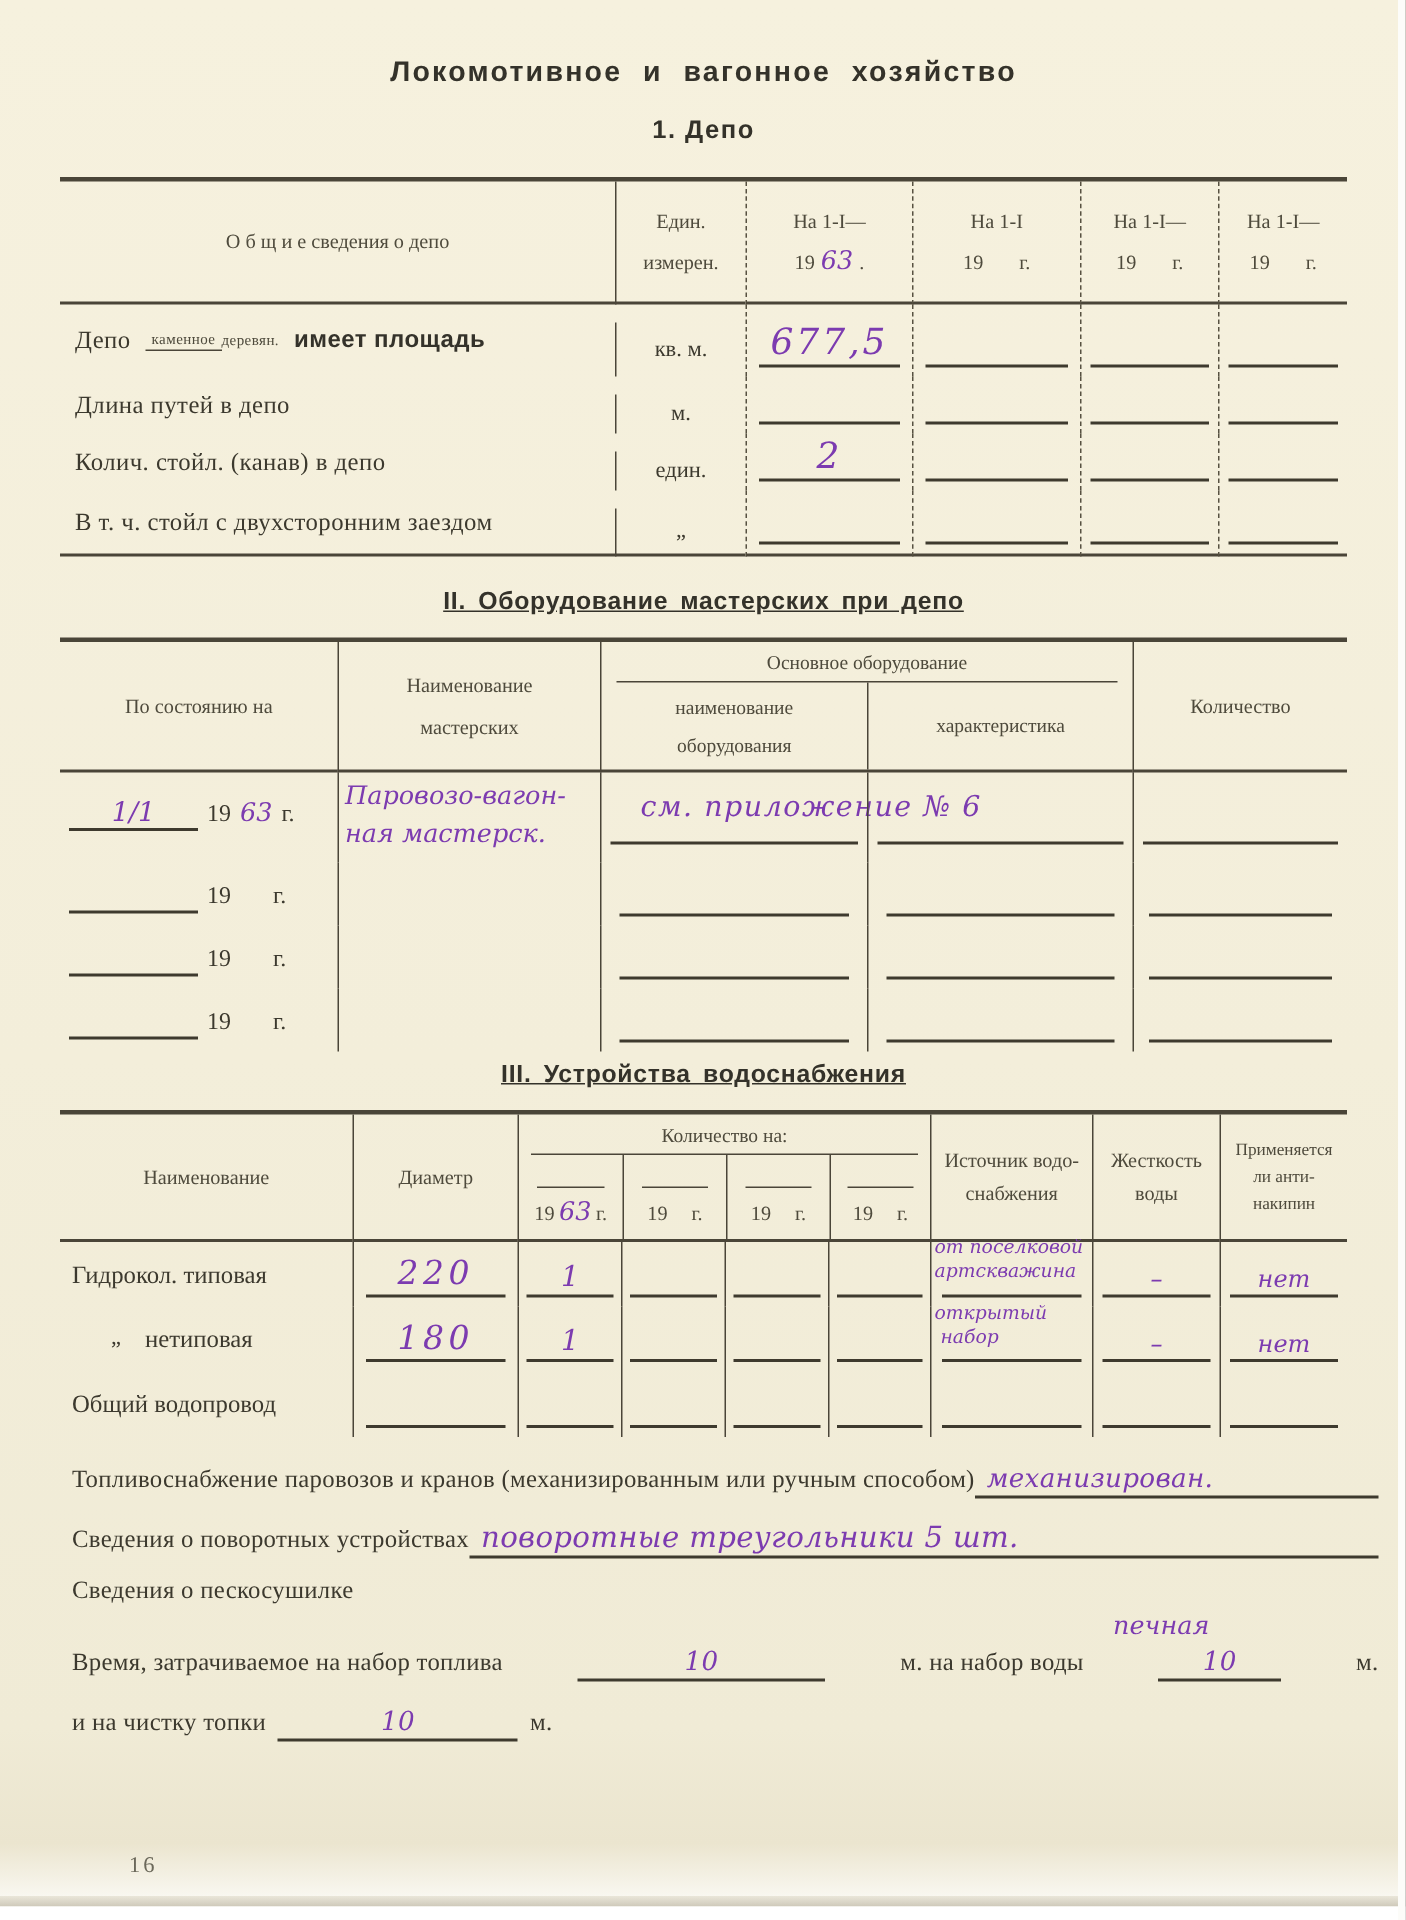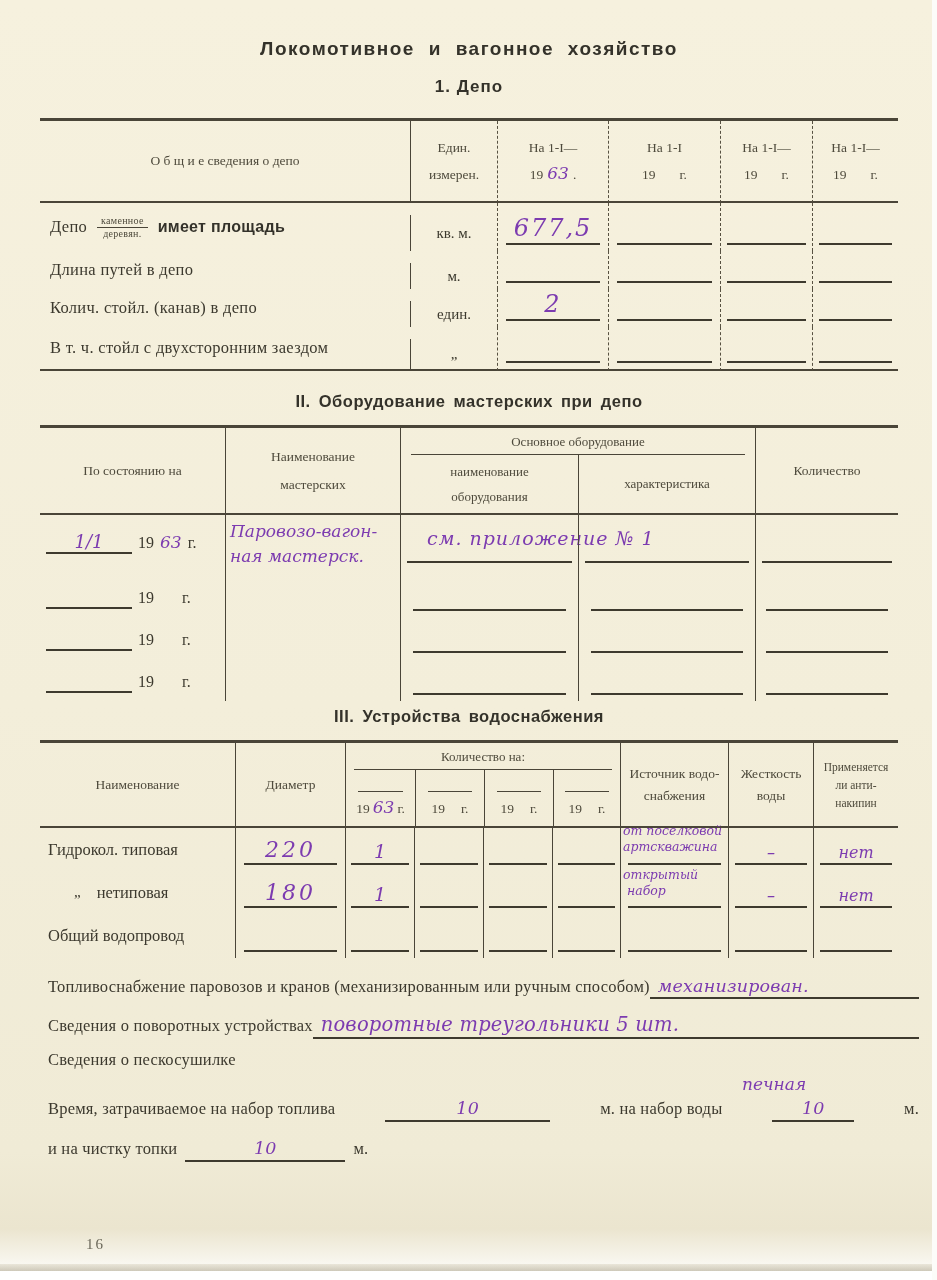--- a/index.html
+++ b/index.html
@@ -22,21 +22,21 @@
   .edge-bottom{position:absolute;left:0;right:0;bottom:0;height:9px;background:#ffffff;}
 
   
   .sansb{font-family:"Liberation Sans",sans-serif;font-weight:700;color:#34322a;}
   .hw{font-family:"DejaVu Serif",serif;font-style:italic;color:var(--hand);}
 
   .page-title{position:absolute;left:40px;width:858px;top:38px;text-align:center;
     font-size:19px;letter-spacing:1.5px;word-spacing:7px;}
   .h-depo{position:absolute;left:40px;width:858px;top:77px;text-align:center;
     font-size:17px;letter-spacing:1px;}
-  .h-sec{position:absolute;left:40px;width:858px;text-align:center;font-size:16.5px;letter-spacing:.5px;word-spacing:3px;}
+  .h-sec{position:absolute;left:40px;width:858px;text-align:center;font-size:16.5px;letter-spacing:.5px;word-spacing:3px;text-decoration:underline;}
   .h-sec2{top:392px;}
   .h-sec3{top:707px;}
 
   
   .grid{position:absolute;left:40px;display:grid;border-top:3px solid var(--line);}
   .c{position:relative;}
   .bl{border-left:1px solid var(--line);}
   .bld{border-left:1px dashed #575141;}
   .hb{border-bottom:2px solid var(--line);}
   .tb{border-bottom:2.5px solid var(--line);}
@@ -48,21 +48,21 @@
 
   
   .t1{top:118px;width:858px;grid-template-columns:370px 87px 111px 112px 92px 86px;
       grid-template-rows:82px 48px 38px 38px 44px;}
   .t1 .hc{gap:11px;}
   .yline2{display:flex;align-items:baseline;gap:4px;font-size:13.5px;}
   .ygap{display:inline-block;width:16px;}
   .hw-year{font-size:17px;line-height:10px;}
   .rowlab{display:flex;align-items:center;padding-left:10px;font-size:16.5px;letter-spacing:.3px;}
   .unitc{display:flex;align-items:center;justify-content:center;font-size:15px;margin-top:12px;}
-  .fraction{display:inline-flex;flex-direction:column;align-items:center;font-size:10px;
+  .fraction{display:inline-flex;flex-direction:row;align-items:center;font-size:10px;
       line-height:11px;margin:0 10px;color:var(--ink-soft);vertical-align:middle;}
   .fraction .ftop{border-bottom:1px solid var(--line);padding:0 4px 1px;}
   .hw-big{font-size:24px;letter-spacing:2px;}
 
   
   .t2{top:425px;width:858px;grid-template-columns:185px 175px 178px 177px 143px;
       grid-template-rows:87px 60px 42px 42px 42px;}
   .gcell{display:flex;flex-direction:column;}
   .g-title{font-size:13px;text-align:center;padding:6px 0 4px;margin:0 10px;
       border-bottom:1.5px solid var(--line);color:var(--ink-soft);}
@@ -270,21 +270,21 @@
       <span>19</span>
         <span class="hw hw-year">63</span>
         <span>г.</span>
     </div>
     <div class="c bl">
       <span class="wsline hw" style="top:6px;">Паровозо-вагон-</span>
       <span class="wsline hw" style="top:31px;">ная мастерск.</span>
     </div>
     <div class="c bl">
       <span class="cl-top" style="top:46px;"></span>
-      <span class="note hw">см. приложение № 1</span>
+      <span class="note hw">см. приложение № 6</span>
     </div>
     <div class="c bl">
         <span class="cl-top" style="top:46px;"></span>
       </div>
     <div class="c bl">
         <span class="cl-top" style="top:46px;"></span>
       </div>
 
     <div class="c datecell low">
       <span class="date-line">&nbsp;</span>

